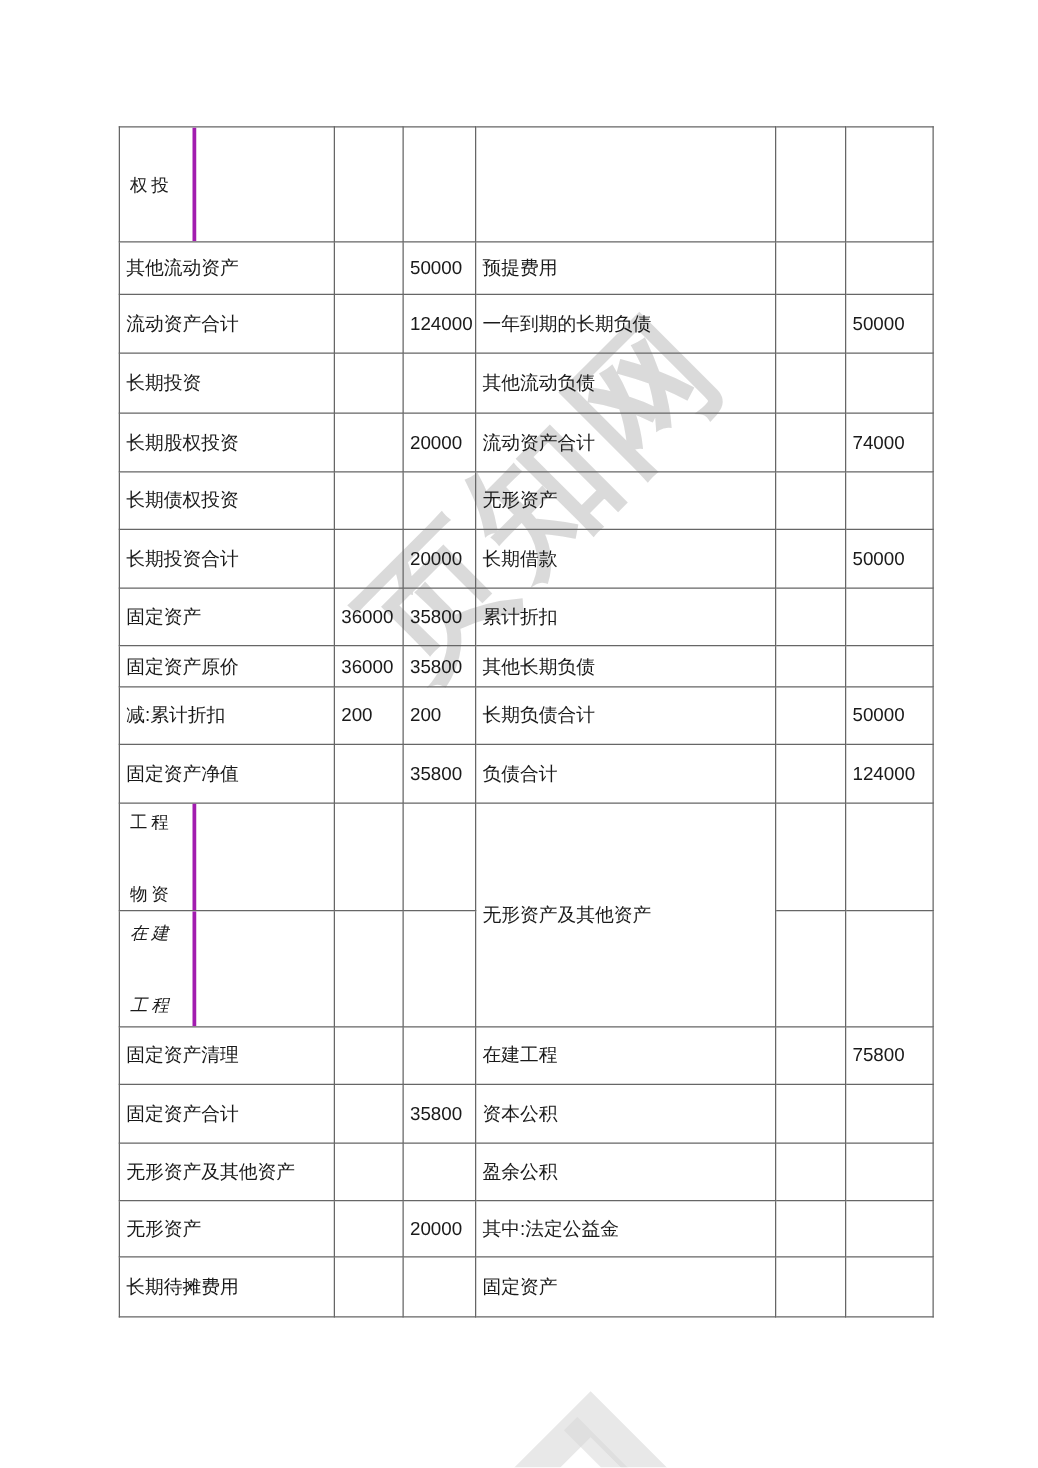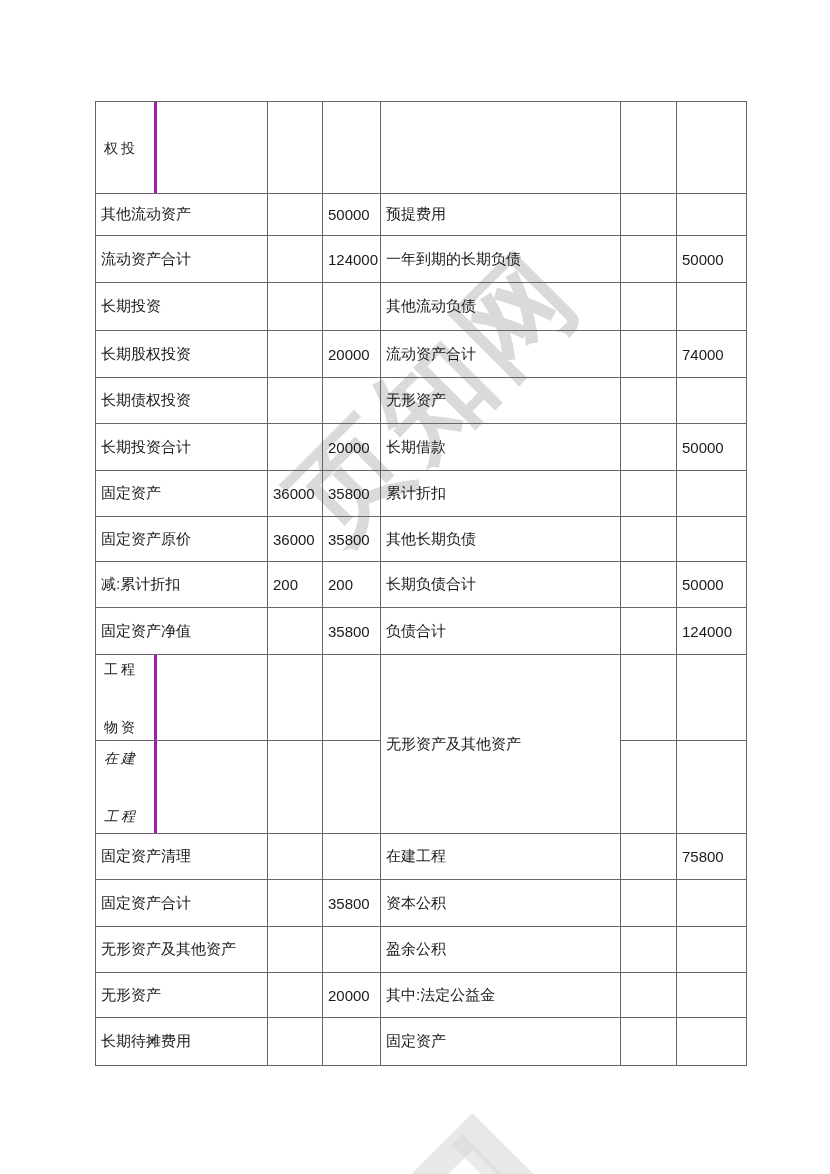--- a/index.html
+++ b/index.html
@@ -178,21 +178,21 @@
 
       <tr style="height:46px">
         <td>固定资产</td>
         <td class="num">36000</td>
         <td class="num">35800</td>
         <td>累计折扣</td>
         <td class="num"></td>
         <td class="num"></td>
       </tr>
 
-      <tr style="height:45px">
+      <tr style="height:33px">
         <td>固定资产原价</td>
         <td class="num">36000</td>
         <td class="num">35800</td>
         <td>其他长期负债</td>
         <td class="num"></td>
         <td class="num"></td>
       </tr>
 
       <tr style="height:46px">
         <td>减:累计折扣</td>

